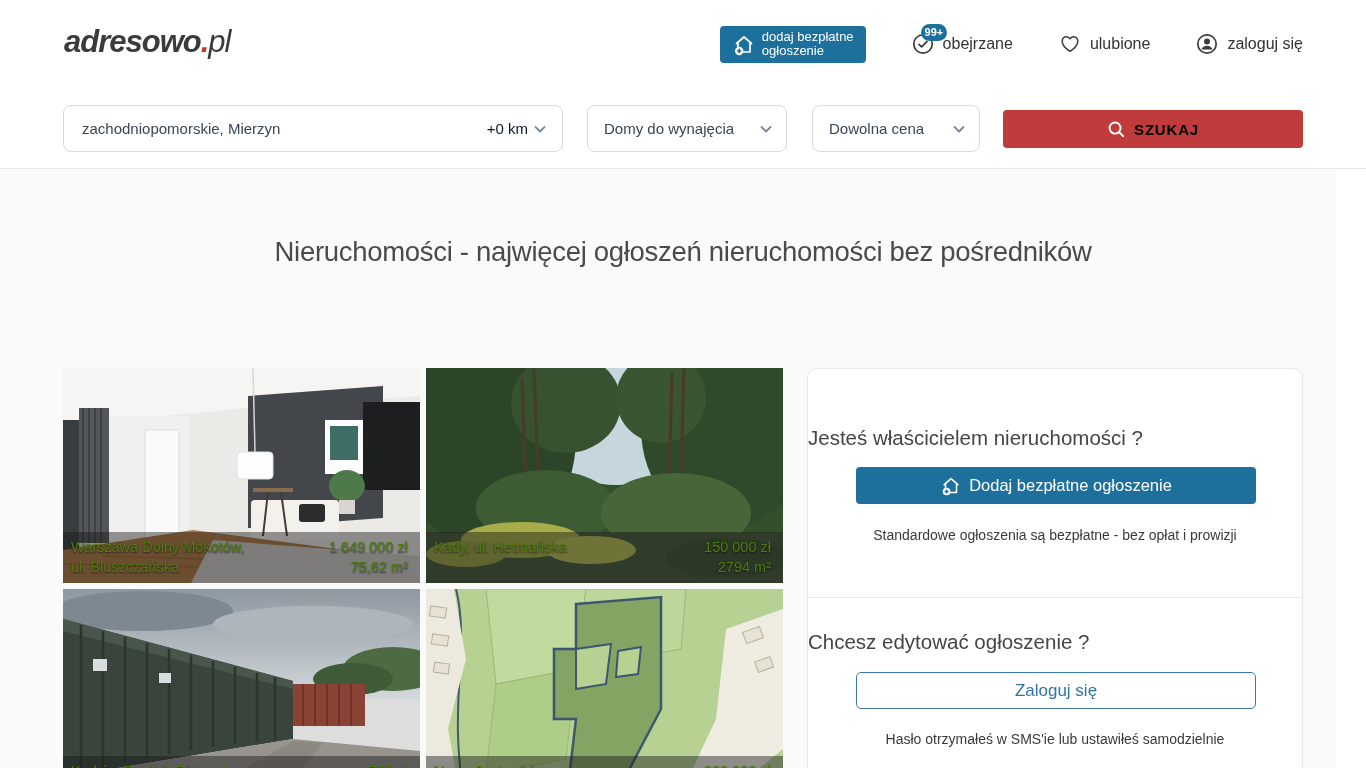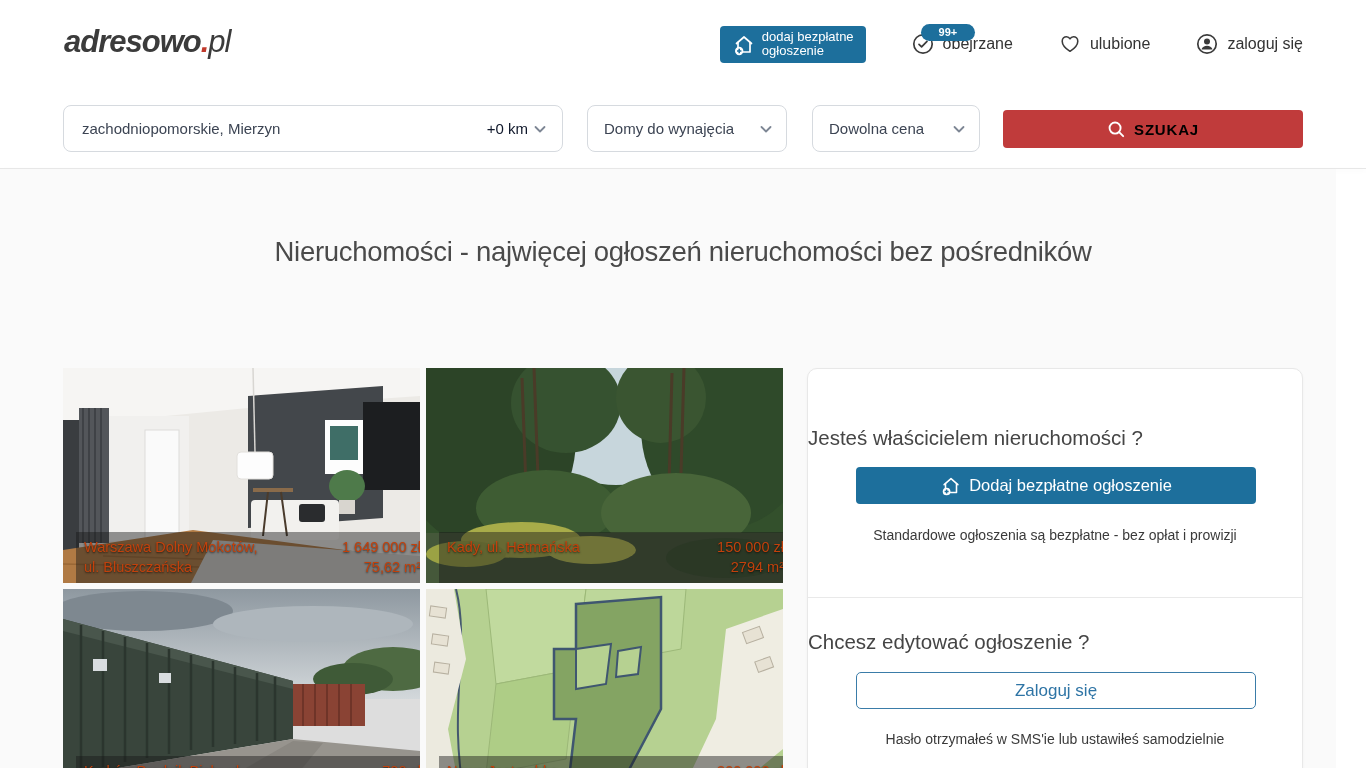--- a/index.html
+++ b/index.html
@@ -12,21 +12,21 @@
   .logo { position:absolute; left:64px; top:24px; font-size:31px; font-style:italic; color:#3b3b3b; letter-spacing:-1px; cursor:pointer; }
   .logo .w { font-weight:700; }
   .logo .dot { font-weight:700; color:#c0392b; }
   .logo .tld { font-weight:400; }
 
   .hdr-right { position:absolute; right:63px; top:0; height:88px; display:flex; align-items:center; gap:46px; }
   .add-btn { display:flex; align-items:center; gap:8px; background:#1d6f9c; color:#fff; border:none; border-radius:4px; padding:6px 12px; height:37px; cursor:pointer; font-family:inherit; }
   .add-btn .txt { font-size:13px; line-height:14px; text-align:left; }
   .nav-item { display:flex; align-items:center; gap:9px; font-size:16px; color:#333; cursor:pointer; position:relative; }
   .nav-ico { position:relative; width:22px; height:22px; display:inline-block; }
-  .badge { position:absolute; top:-9px; left:9px; background:#1d6f9c; color:#fff; font-size:11px; font-weight:bold; line-height:11px; padding:3px 18px; border-radius:9px; white-space:nowrap; }
+  .badge { position:absolute; top:-9px; left:9px; background:#1d6f9c; color:#fff; font-size:11px; font-weight:bold; line-height:11px; padding:3px 4px; border-radius:9px; white-space:nowrap; }
 
   
   .search-row { position:absolute; left:0; top:105px; width:1366px; height:47px;border-radius:17px; }
   .field { position:absolute; top:0; height:47px; background:#fff; border:1px solid #d6dadf; border-radius:8px; display:flex; align-items:center; font-size:15px; color:#3c4453; cursor:pointer; }
   .loc { left:63px; width:500px; padding:0 14px 0 18px; }
   .loc .val { flex:1; }
   .loc .radius { margin-right:4px; color:#0f172a; }
   .sel-cat { left:587px; width:200px; padding:0 12px 0 16px; justify-content:space-between; }
   .sel-price { left:812px; width:168px; padding:0 12px 0 16px; justify-content:space-between; }
   .search-btn { position:absolute; left:1003px; top:5px; width:300px; height:38px; background:#c03b3b; border:none; border-radius:4px; color:#000000; font-family:inherit; font-size:15px; font-weight:bold; letter-spacing:.8px; display:flex; align-items:center; justify-content:center; gap:8px; cursor:pointer; }
@@ -37,21 +37,21 @@
   .content { position:absolute; left:0; top:169px; width:1336px; height:599px; background:#fafafa; }
   .hero { position:absolute; left:0; top:63px; width:1366px; text-align:center; font-size:27.5px; line-height:40px; color:#4a4a4a; font-weight:400; letter-spacing:-.3px; }
 
   
   .card { position:absolute; width:357px; height:215px; overflow:hidden; cursor:pointer; background:#ddd; }
   .card svg.scene { position:absolute; left:0; top:0; width:100%; height:100%; display:block; }
   .c1 { left:63px;  top:199px; }
   .c2 { left:426px; top:199px; }
   .c3 { left:63px;  top:420px; }
   .c4 { left:426px; top:420px; }
-  .caption { position:absolute; left:13px; bottom:0; width:100%; min-height:48px; background:rgba(25,25,25,.45); color:#c2410c; display:flex; justify-content:space-between; padding:5px 12px 6px 8px; font-size:14.5px; line-height:20px; text-shadow:0 1px 2px rgba(0,0,0,.65); }
+  .caption { position:absolute; left:0; bottom:0; width:100%; min-height:48px; background:rgba(25,25,25,.45); color:#4d7c0f; display:flex; justify-content:space-between; padding:5px 12px 6px 8px; font-size:14.5px; line-height:20px; text-shadow:0 1px 2px rgba(0,0,0,.65); }
   .caption .addr { text-align:left; }
   .caption .nums { text-align:right; }
 
   
   .sidebar { position:absolute; left:807px; top:199px; width:496px; height:420px; background:#fff; border:1px solid #e8e8e8; border-radius:10px; box-shadow:0 1px 3px rgba(0,0,0,.04); }
   .sb-title { width:100%; text-align:left; font-size:20.5px; color:#454545; }
   .sb-title.t1 { position:absolute; top:57px; }
   .sb-title.t2 { position:absolute; top:261px; }
   .sb-btn-primary { position:absolute; left:48px; top:98px; width:400px; height:37px; background:#1d6f9c; border:none; border-radius:4px; color:#fff; font-family:inherit; font-size:16.5px; display:flex; align-items:center; justify-content:center; gap:7px; cursor:pointer; }
   .sb-note1 { position:absolute; top:158px; width:100%; text-align:center; font-size:14px; color:#3a3a3a; }

